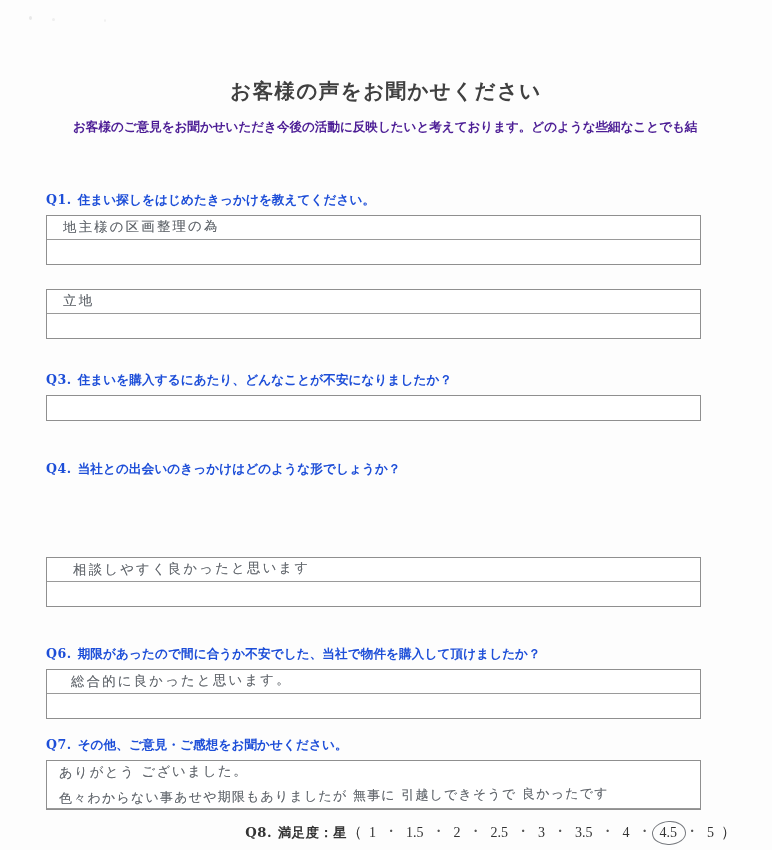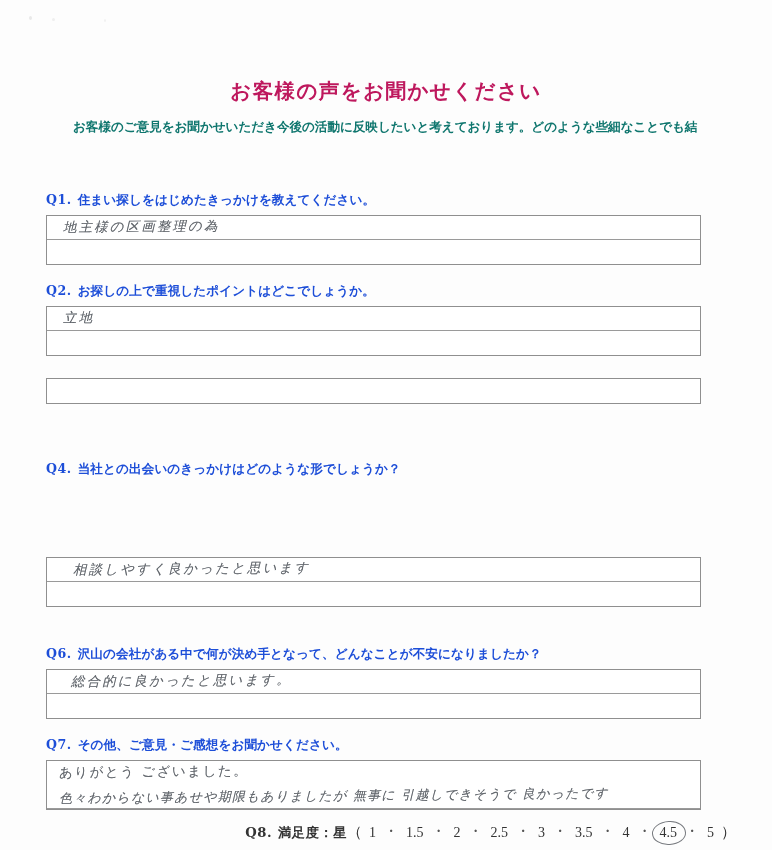--- a/index.html
+++ b/index.html
@@ -38,33 +38,33 @@
 
   
   .doc-title {
     position: absolute;
     left: 0; right: 0;
     top: 77px;
     text-align: center;
     font-size: 20.5px;
     font-weight: 700;
     letter-spacing: 1.4px;
-    color: #be185d;
+    color: #404040;
     font-family: "Liberation Serif", "DejaVu Serif", serif;
   }
 
   .intro {
     position: absolute;
     left: 63px;
     top: 116px;
     width: 648px;
     font-size: 12.6px;
     line-height: 21px;
     letter-spacing: -0.05px;
-    color: #0f766e;
+    color: #4c1d95;
     font-weight: 600;
     font-family: "DejaVu Serif", "Liberation Serif", serif;
   }
   .intro .l1 { display: block; text-indent: 10px; }
   .intro .l2 { display: block; }
 
   
   .q-block { position: absolute; left: 46px; width: 655px; }
 
   .q-label {
@@ -83,21 +83,21 @@
     background: #ffffff;
     box-sizing: border-box;
     position: relative;
   }
   .answer-row {
     height: 24px;
     box-sizing: border-box;
     position: relative;
     overflow: hidden;
   }
-  .answer-row.top { border-bottom: 1px solid #9a9a9a; font-style: italic; }
+  .answer-row.top { border-bottom: 1px solid #9a9a9a; }
 
   
   .hand {
     position: absolute;
     left: 16px;
     top: 2px;
     font-family: "DejaVu Sans", sans-serif;
     font-size: 13.4px;
     letter-spacing: 2.2px;
     color: #555a60;
@@ -176,34 +176,34 @@
       <div class="answer-row top">
         <span class="hand">地主様の区画整理の為</span>
       </div>
       <div class="answer-row">
         <span class="hand"></span>
       </div>
     </div>
   </div>
 
   <div class="q-block" style="top:283px">
-    <div class="q-label">
-      <span class="qnum">Q2.</span><span>お探しの上で重視したポイントはどこでしょうか。</span>
-    </div>
     <div class="answer-box">
       <div class="answer-row top">
         <span class="hand">立地</span>
       </div>
       <div class="answer-row">
         <span class="hand"></span>
       </div>
     </div>
   </div>
 
   <div class="q-block" style="top:372px">
+    <div class="q-label">
+      <span class="qnum">Q3.</span><span>住まいを購入するにあたり、どんなことが不安になりましたか？</span>
+    </div>
     <div class="answer-box">
       <div class="answer-row">
         <span class="hand"></span>
       </div>
     </div>
   </div>
 
   <div class="q-block" style="top:461px">
     <div class="q-label">
       <span class="qnum">Q4.</span><span>当社との出会いのきっかけはどのような形でしょうか？</span>
@@ -216,21 +216,21 @@
         <span class="hand" style="left:26px">相談しやすく良かったと思います</span>
       </div>
       <div class="answer-row">
         <span class="hand"></span>
       </div>
     </div>
   </div>
 
   <div class="q-block" style="top:646px">
     <div class="q-label">
-      <span class="qnum">Q6.</span><span>沢山の会社がある中で何が決め手となって、どんなことが不安になりましたか？</span>
+      <span class="qnum">Q6.</span><span>期限があったので間に合うか不安でした、当社で物件を購入して頂けましたか？</span>
     </div>
     <div class="answer-box">
       <div class="answer-row top">
         <span class="hand" style="left:24px">総合的に良かったと思います。</span>
       </div>
       <div class="answer-row">
         <span class="hand"></span>
       </div>
     </div>
   </div>

